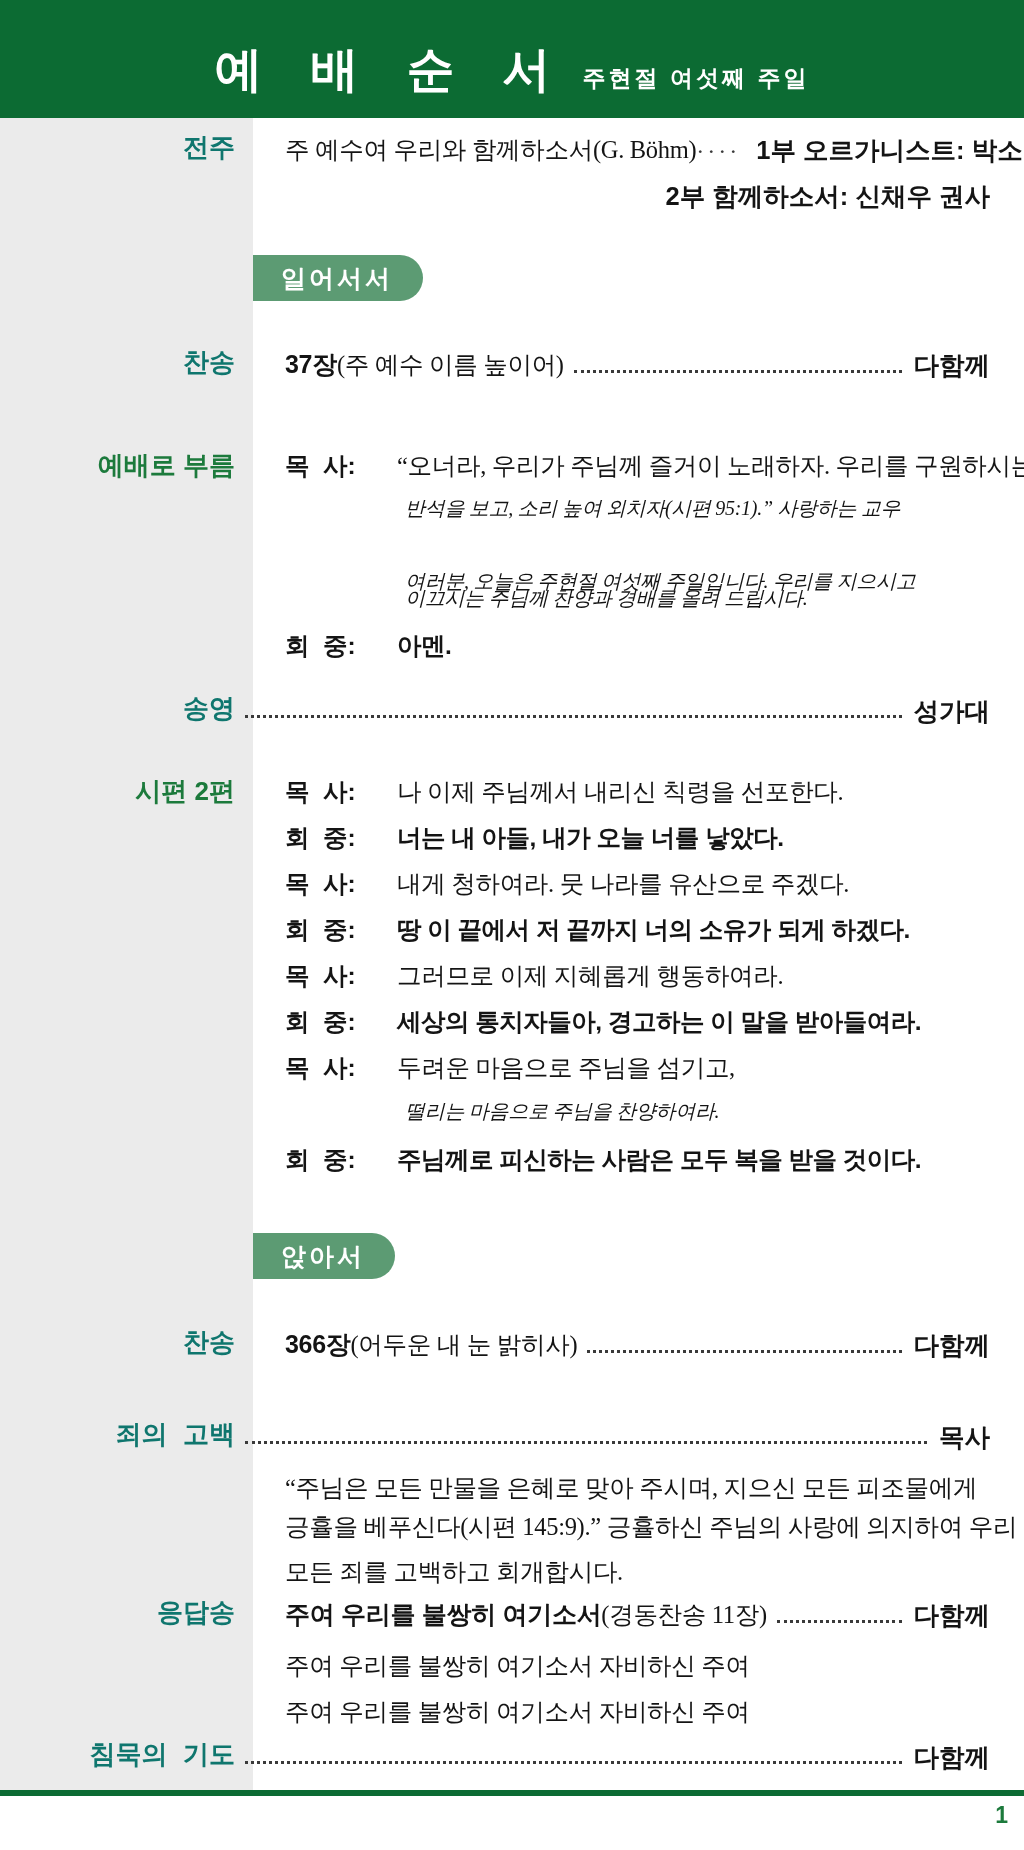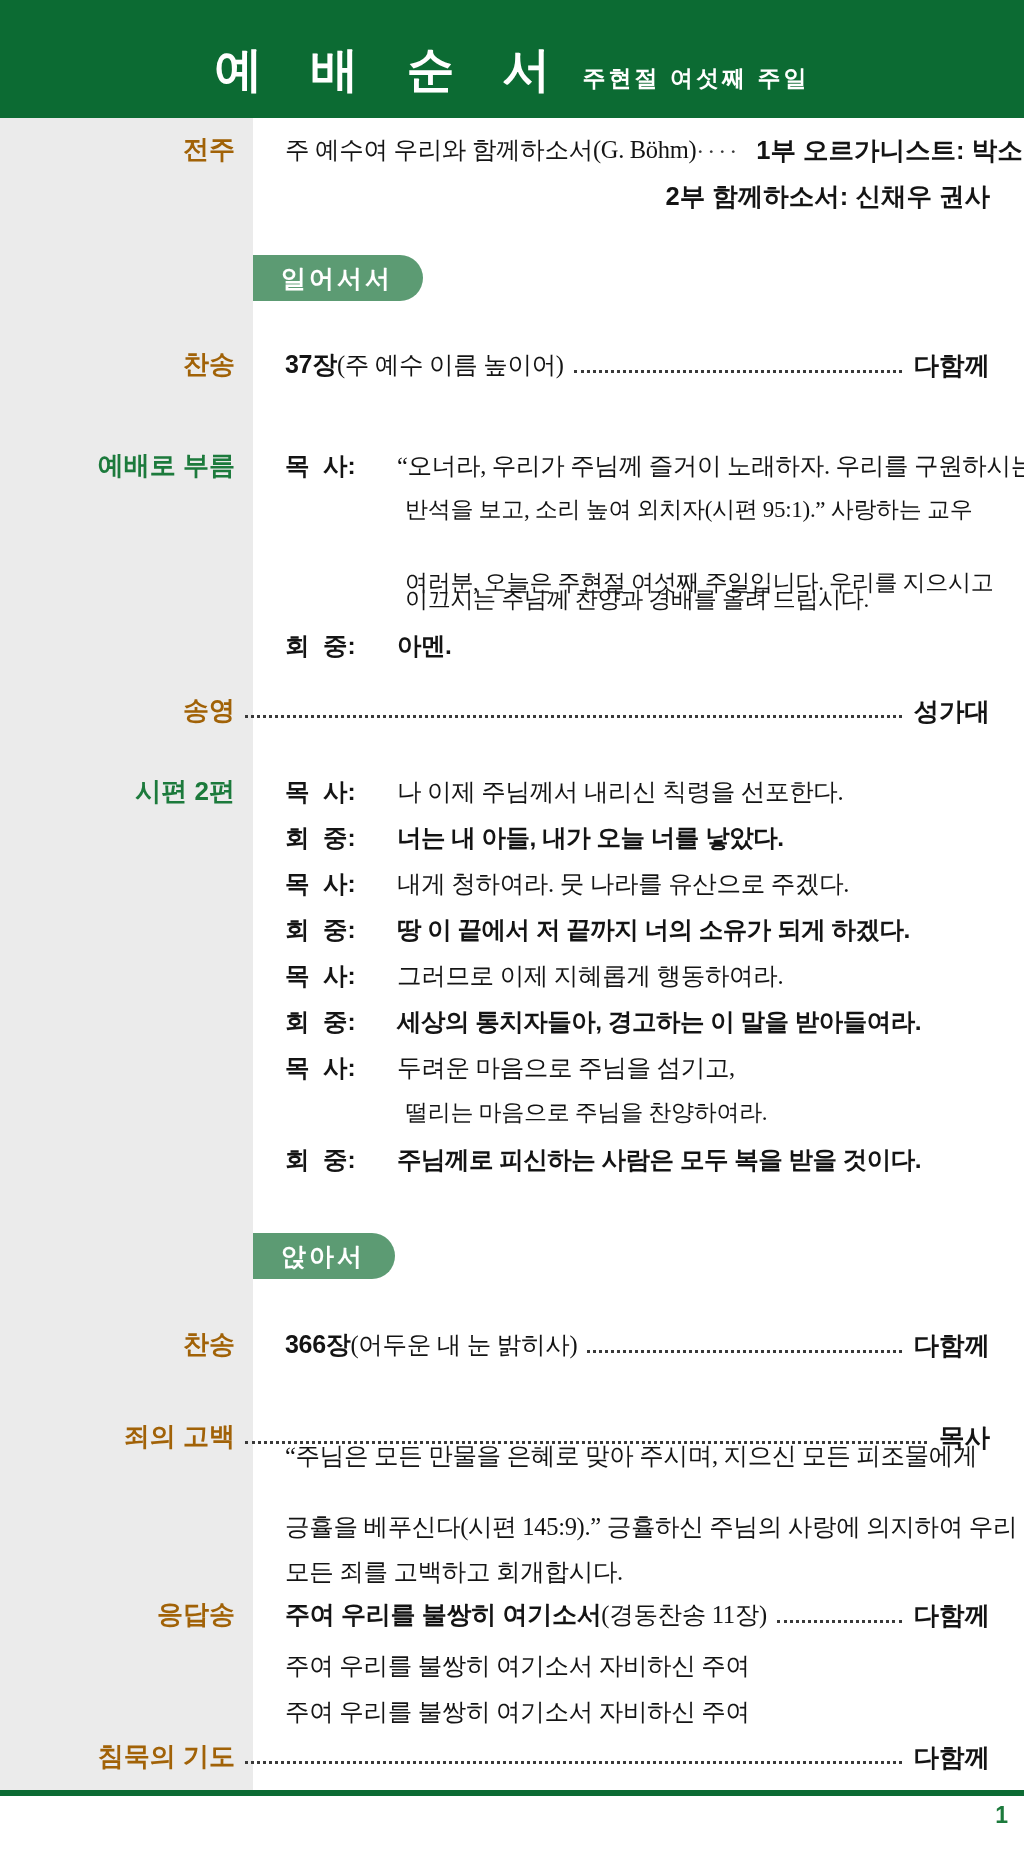--- a/index.html
+++ b/index.html
@@ -29,22 +29,22 @@
   .page-number {
     position:absolute; top:1802px; right:16px; color:#1c7a3c; font-size:23px;
     font-weight:bold; font-family:"Liberation Sans", sans-serif;
   }
   
   .row {
     position:absolute; left:0; width:1024px; padding-right:34px;
     display:flex; align-items:flex-end; white-space:nowrap;
   }
   .lbl {
-    flex:none; width:235px; text-align:right; color:#a16207;
-    font-family:Liberation Sans, sans-serif; font-weight:bold; font-size:26px;
+    flex:none; width:235px; text-align:right; color:#0f766e;
+    font-family:Liberation Mono, monospace; font-weight:bold; font-size:26px;
     line-height:1.2; white-space:pre;
   }
   .content { margin-left:50px; font-size:24.5px; line-height:1.25; letter-spacing:-0.3px; }
   .content .num, .content .bold-title {
     font-family:"Liberation Sans", sans-serif; font-weight:bold; font-size:25px;
   }
   .leader { flex:1; border-bottom:3.5px dotted #3a3a3a; margin:0 12px 8px 10px; min-width:20px; }
   .spacer { flex:1; }
   .who {
     font-family:"Liberation Sans", sans-serif; font-weight:bold; font-size:25.5px;
@@ -60,22 +60,22 @@
   }
   
   .dialog { position:absolute; left:285px; right:34px; display:flex; align-items:flex-start; }
   .sp {
     flex:none; width:112px; font-family:"Liberation Sans", sans-serif;
     font-weight:bold; font-size:24.5px; line-height:1.3; white-space:pre;
   }
   .speech { font-size:24.5px; line-height:1.3; letter-spacing:-0.3px; white-space:nowrap; }
   .speech.bold { font-family:"Liberation Sans", sans-serif; font-weight:bold; letter-spacing:-0.5px; }
   .cont-line {
-    position:absolute; left:405px; right:34px; font-size:23px; line-height:1.3;
-    letter-spacing:-0.3px; white-space:nowrap;
+    position:absolute; left:405px; right:34px; font-size:20px; line-height:1.3;
+    letter-spacing:-0.3px; white-space:nowrap;font-style:italic;
   }
   .para-line {
     position:absolute; left:285px; right:30px; font-size:24.5px; line-height:1.3;
     letter-spacing:-0.3px; white-space:nowrap;
   }
   .abslbl {
     position:absolute; left:0; width:235px; text-align:right; color:#1c7a3c;
     font-family:Liberation Sans, sans-serif; font-weight:bold; font-size:26px;
     line-height:1.2; white-space:pre;
   }
@@ -174,21 +174,21 @@
     <span class="content"><span class="num">366장</span><span>(어두운 내 눈 밝히사)</span></span>
     <span class="leader"></span>
     <span class="who">다함께</span>
   </div>
 
   <div class="row" style="top:1421px">
     <span class="lbl">죄의 고백</span>
     <span class="leader"></span>
     <span class="who">목사</span>
   </div>
-  <div class="para-line" style="top:1440px">“주님은 모든 만물을 은혜로 맞아 주시며, 지으신 모든 피조물에게</div>
+  <div class="para-line" style="top:1472px">“주님은 모든 만물을 은혜로 맞아 주시며, 지으신 모든 피조물에게</div>
   <div class="para-line" style="top:1511px">긍휼을 베푸신다(시편 145:9).” 긍휼하신 주님의 사랑에 의지하여 우리</div>
   <div class="para-line" style="top:1556px">모든 죄를 고백하고 회개합시다.</div>
 
   <div class="row" style="top:1599px">
     <span class="lbl">응답송</span>
     <span class="content"><span class="bold-title">주여 우리를 불쌍히 여기소서</span><span>(경동찬송 11장)</span></span>
     <span class="leader"></span>
     <span class="who">다함께</span>
   </div>
   <div class="para-line" style="top:1650px">주여 우리를 불쌍히 여기소서 자비하신 주여</div>

